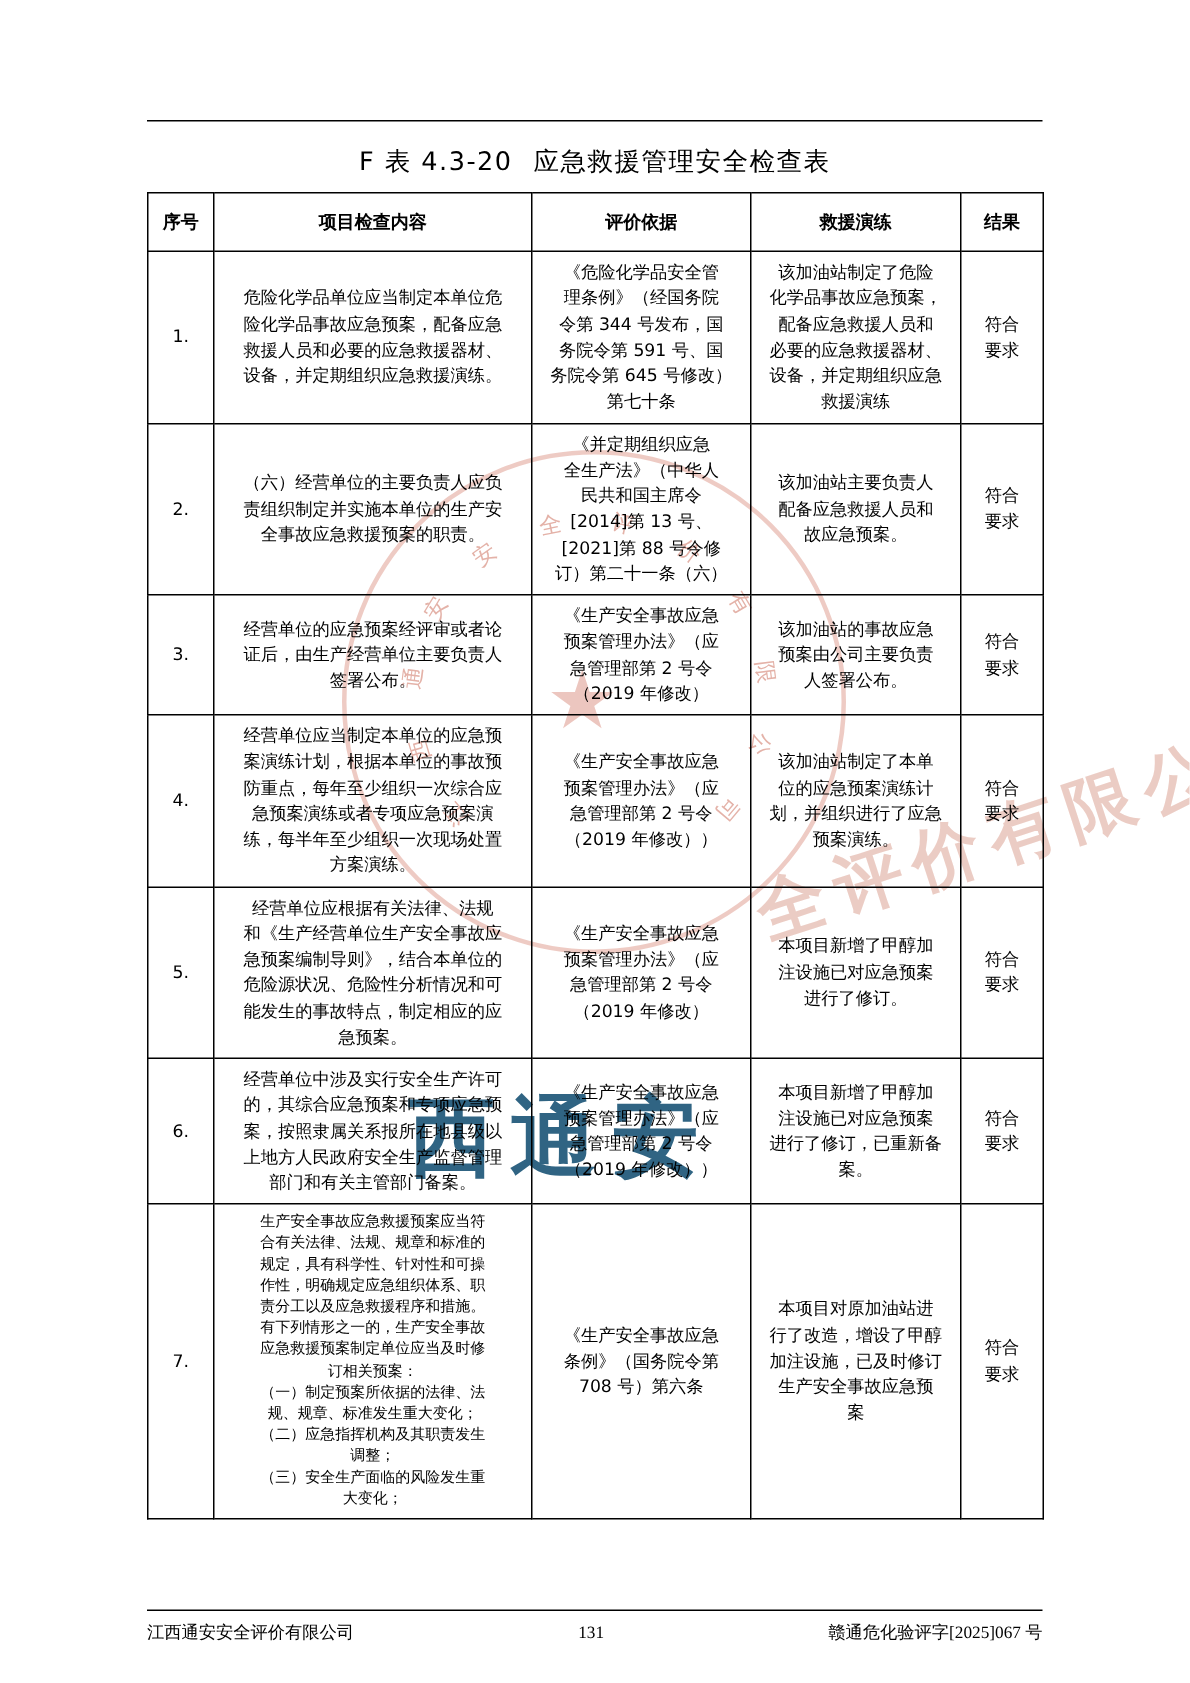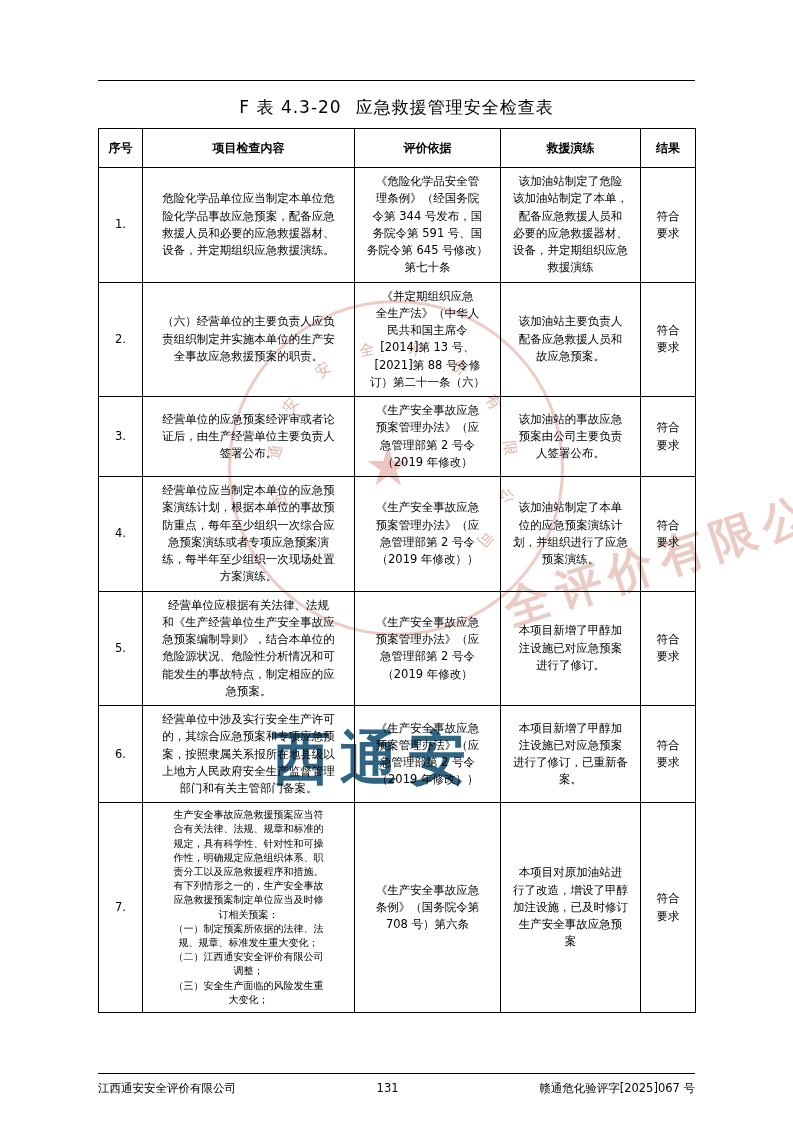--- a/index.html
+++ b/index.html
@@ -186,20 +186,21 @@
   }
   .doc-footer {
     position: absolute;
     top: 1081px;
     left: 98px;
     width: 597px;
     font-size: 11.5px;
     display: flex;
     justify-content: space-between;
     align-items: baseline;
+    font-family: Liberation Serif, serif;
   }
   .doc-footer .f-left { text-align: left; }
   .doc-footer .f-center { text-align: center; }
   .doc-footer .f-right { text-align: center; }
 </style>
 </head>
 <body>
 
 <div class="page">
 
@@ -267,21 +268,21 @@
                 <span>理条例》（经国务院</span>
                 <span>令第 344 号发布，国</span>
                 <span>务院令第 591 号、国</span>
                 <span>务院令第 645 号修改）</span>
                 <span>第七十条</span>
               </span>
             </td>
             <td class="record-cell">
               <span class="cell-lines">
                 <span>该加油站制定了危险</span>
-                <span>该加油站制定了本单，</span>
+                <span>化学品事故应急预案，</span>
                 <span>配备应急救援人员和</span>
                 <span>必要的应急救援器材、</span>
                 <span>设备，并定期组织应急</span>
                 <span>救援演练</span>
               </span>
             </td>
             <td class="result-cell">
               <span class="cell-lines">
                 <span>符合</span>
                 <span>要求</span>
@@ -474,21 +475,21 @@
                 <span>生产安全事故应急救援预案应当符</span>
                 <span>合有关法律、法规、规章和标准的</span>
                 <span>规定，具有科学性、针对性和可操</span>
                 <span>作性，明确规定应急组织体系、职</span>
                 <span>责分工以及应急救援程序和措施。</span>
                 <span>有下列情形之一的，生产安全事故</span>
                 <span>应急救援预案制定单位应当及时修</span>
                 <span>订相关预案：</span>
                 <span>（一）制定预案所依据的法律、法</span>
                 <span>规、规章、标准发生重大变化；</span>
-                <span>（二）江西通安安全评价有限公司</span>
+                <span>（二）应急指挥机构及其职责发生</span>
                 <span>调整；</span>
                 <span>（三）安全生产面临的风险发生重</span>
                 <span>大变化；</span>
               </span>
             </td>
             <td class="basis-cell">
               <span class="cell-lines">
                 <span>《生产安全事故应急</span>
                 <span>条例》（国务院令第</span>
                 <span>708 号）第六条</span>

